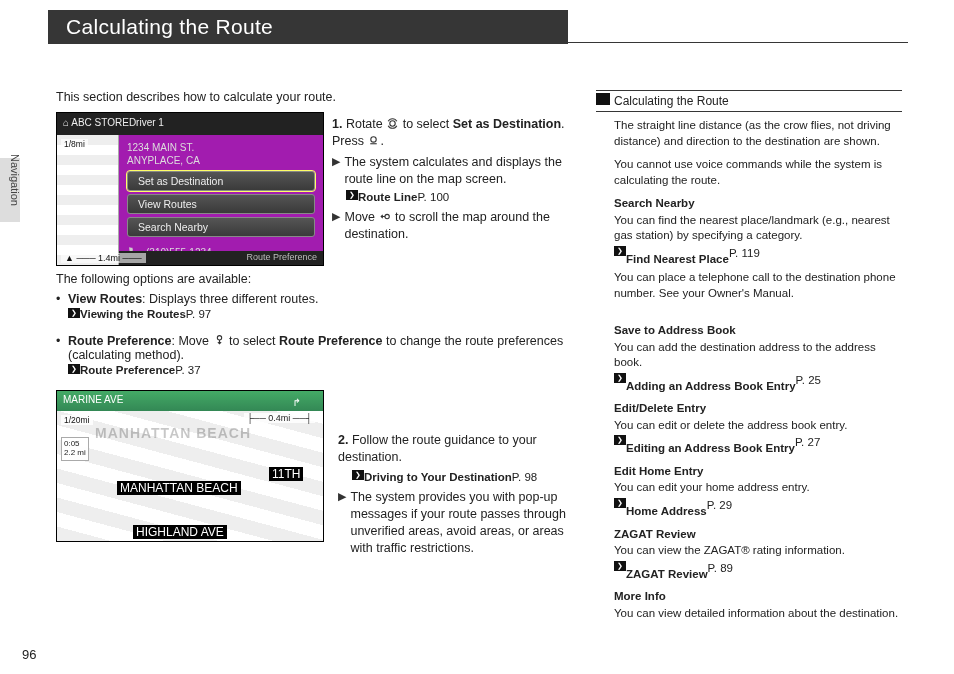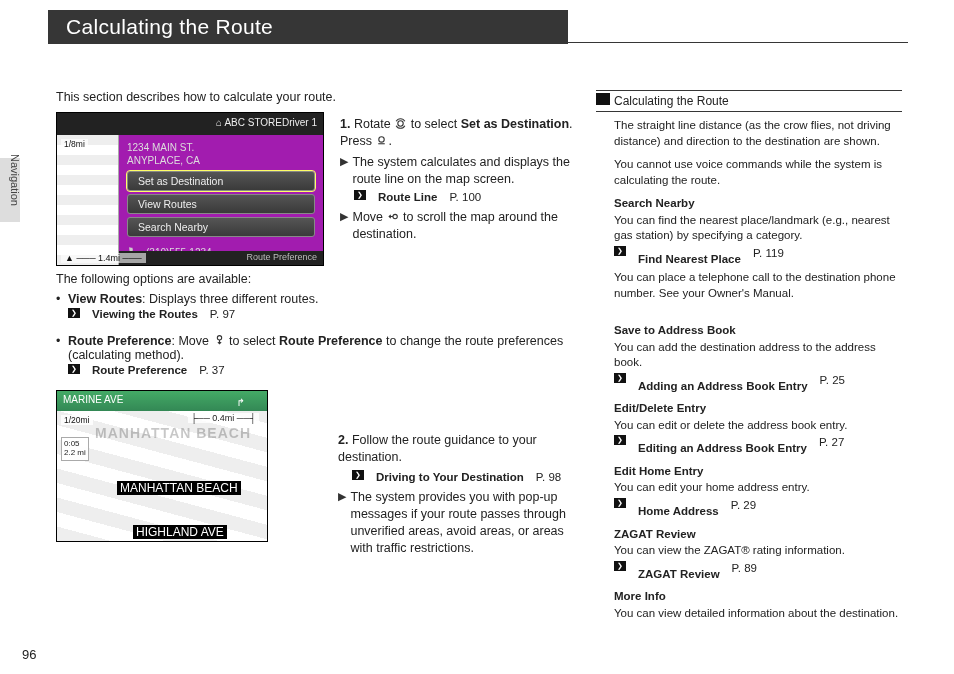--- a/index.html
+++ b/index.html
@@ -15,49 +15,49 @@
   .side-text { position: absolute; left: 21px; top: 154px; width: 15px; height: 80px; transform: rotate(90deg); transform-origin: left top; font-size: 11px; color: #444; }
 
   
   .main-col { position: absolute; left: 56px; top: 90px; width: 520px; }
 
   .intro { margin-bottom: 8px; }
 
   
   .fig1 { width: 268px; height: 154px; border: 1px solid #000; background: #f4f4f4; margin-bottom: 6px; position: relative; }
   .fig1 .map-left { position: absolute; left: 0; top: 22px; bottom: 0; width: 62px; background: repeating-linear-gradient(0deg,#eee,#eee 10px,#fff 10px,#fff 20px); border-right: 1px solid #aaa; }
-  .fig1 .topbar { position: absolute; left: 0; top: 0; right: 0; height: 22px; background: #222; color: #eee; font-size: 10px; padding: 4px 6px; display: flex; justify-content: flex-end; }
+  .fig1 .topbar { position: absolute; left: 0; top: 0; right: 0; height: 22px; background: #222; color: #eee; font-size: 10px; padding: 4px 6px; display: flex; justify-content: flex-start; }
   .fig1 .panel { position: absolute; left: 62px; top: 22px; right: 0; bottom: 0; background: #a21caf; }
   .fig1 .addr { color: #ddd; font-size: 10px; padding: 6px 8px 2px; line-height: 1.3; }
   .fig1 .menu { padding: 2px 8px; }
   .fig1 .menu-item { background: linear-gradient(#555,#3a3a3a); border: 1px solid #888; border-radius: 3px; color: #eee; font-size: 10.5px; padding: 3px 10px; margin-bottom: 3px; }
   .fig1 .menu-item.sel { outline: 1px solid #ff6; }
   .fig1 .phone { color: #ddd; font-size: 10px; padding: 4px 8px; display: flex; gap: 6px; align-items: center; }
   .fig1 .bottom { position: absolute; left: 0; bottom: 0; right: 0; height: 14px; background: #222; color: #bbb; font-size: 9px; display: flex; justify-content: flex-end; padding: 1px 6px; }
   .fig1 .scale { position: absolute; left: 4px; bottom: 2px; color: #111; font-size: 9px; background: rgba(255,255,255,.6); padding: 0 4px; }
   .fig1 .chip { position: absolute; left: 4px; top: 26px; color: #111; font-size: 8.5px; background: rgba(255,255,255,.7); padding: 0 3px; }
 
   
-  .step1 { position: absolute; left: 340px; top: 116px; width: 238px; font-size: 12.5px; line-height: 1.35; }
+  .step1 { position: absolute; left: 332px; top: 116px; width: 238px; font-size: 12.5px; line-height: 1.35; }
   .step-num { font-weight: bold; }
   ul.indent { list-style: none; margin-top: 4px; }
   ul.indent li { display: flex; gap: 4px; margin-bottom: 2px; }
   .tri { color: #333; font-size: 11px; flex-shrink: 0; }
-  .xref { display: flex; gap: 12px; align-items: flex-start; font-size: 11.5px; margin-top: 2px; margin-bottom: 2px; }
+  .xref { display: flex; gap: 0; align-items: flex-start; font-size: 11.5px; margin-top: 2px; margin-bottom: 2px; }
   .xref-icon { width: 12px; height: 10px; background: #111; color: #fff; font-size: 7px; text-align: center; line-height: 10px; flex-shrink: 0; }
   .bold { font-weight: bold; }
 
   .following { margin-top: 2px; margin-bottom: 6px; }
 
   ul.opts { list-style: none; margin-left: 0; }
   ul.opts > li { display: flex; gap: 6px; margin-bottom: 12px; }
   ul.opts .bullet { width: 6px; flex-shrink: 0; }
 
   
-  .fig2 { width: 212px; height: 152px; border: 1px solid #000; margin-top: 6px; position: relative; overflow: hidden;
+  .fig2 { width: 268px; height: 152px; border: 1px solid #000; margin-top: 6px; position: relative; overflow: hidden;
     background:
       repeating-linear-gradient(15deg, #eee 0 14px, #fff 14px 28px),
       repeating-linear-gradient(105deg, #eee 0 14px, #fff 14px 28px);
   }
   .fig2 .road { position: absolute; background: #000; color: #fff; font-size: 12px; padding: 0 3px; }
   .fig2 .banner { position: absolute; left: 0; top: 0; right: 0; height: 20px; background: linear-gradient(#4a6,#385); color: #fff; font-size: 10px; padding: 3px 6px; }
   .fig2 .chip2 { position: absolute; left: 4px; top: 24px; color: #111; font-size: 8.5px; background: rgba(255,255,255,.8); padding: 0 3px; }
   .fig2 .info { position: absolute; left: 4px; top: 46px; background: rgba(255,255,255,.9); border: 1px solid #aaa; font-size: 8px; line-height: 1.1; padding: 2px; }
   .fig2 .ghost { position: absolute; left: 38px; top: 34px; font-size: 14px; color: rgba(0,0,0,.22); letter-spacing: 1px; font-weight: bold; }
   .fig2 .carrow { position: absolute; right: 22px; top: 6px; font-size: 10px; color: #fff; }

